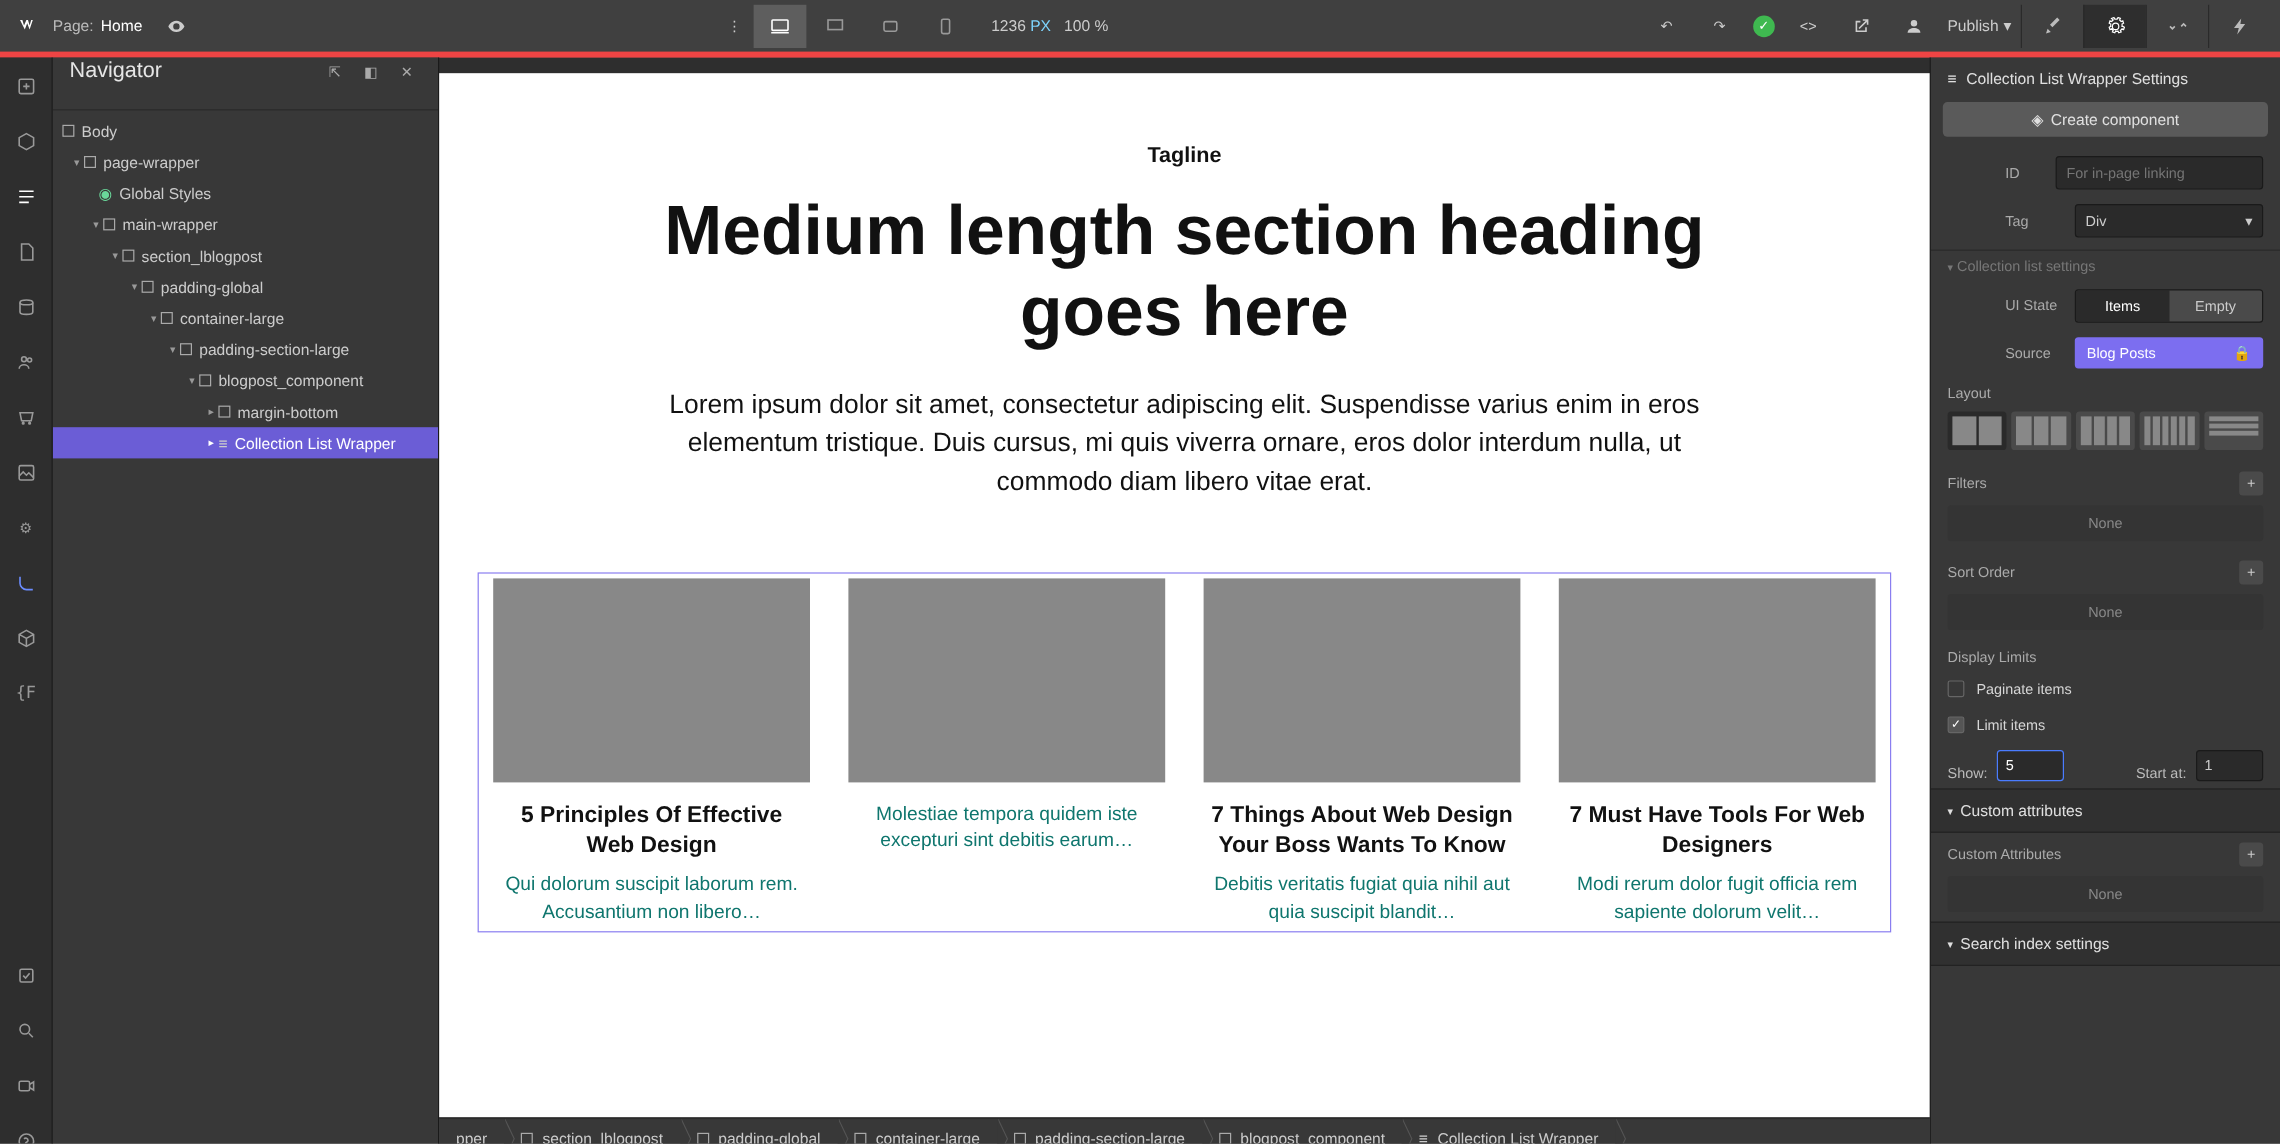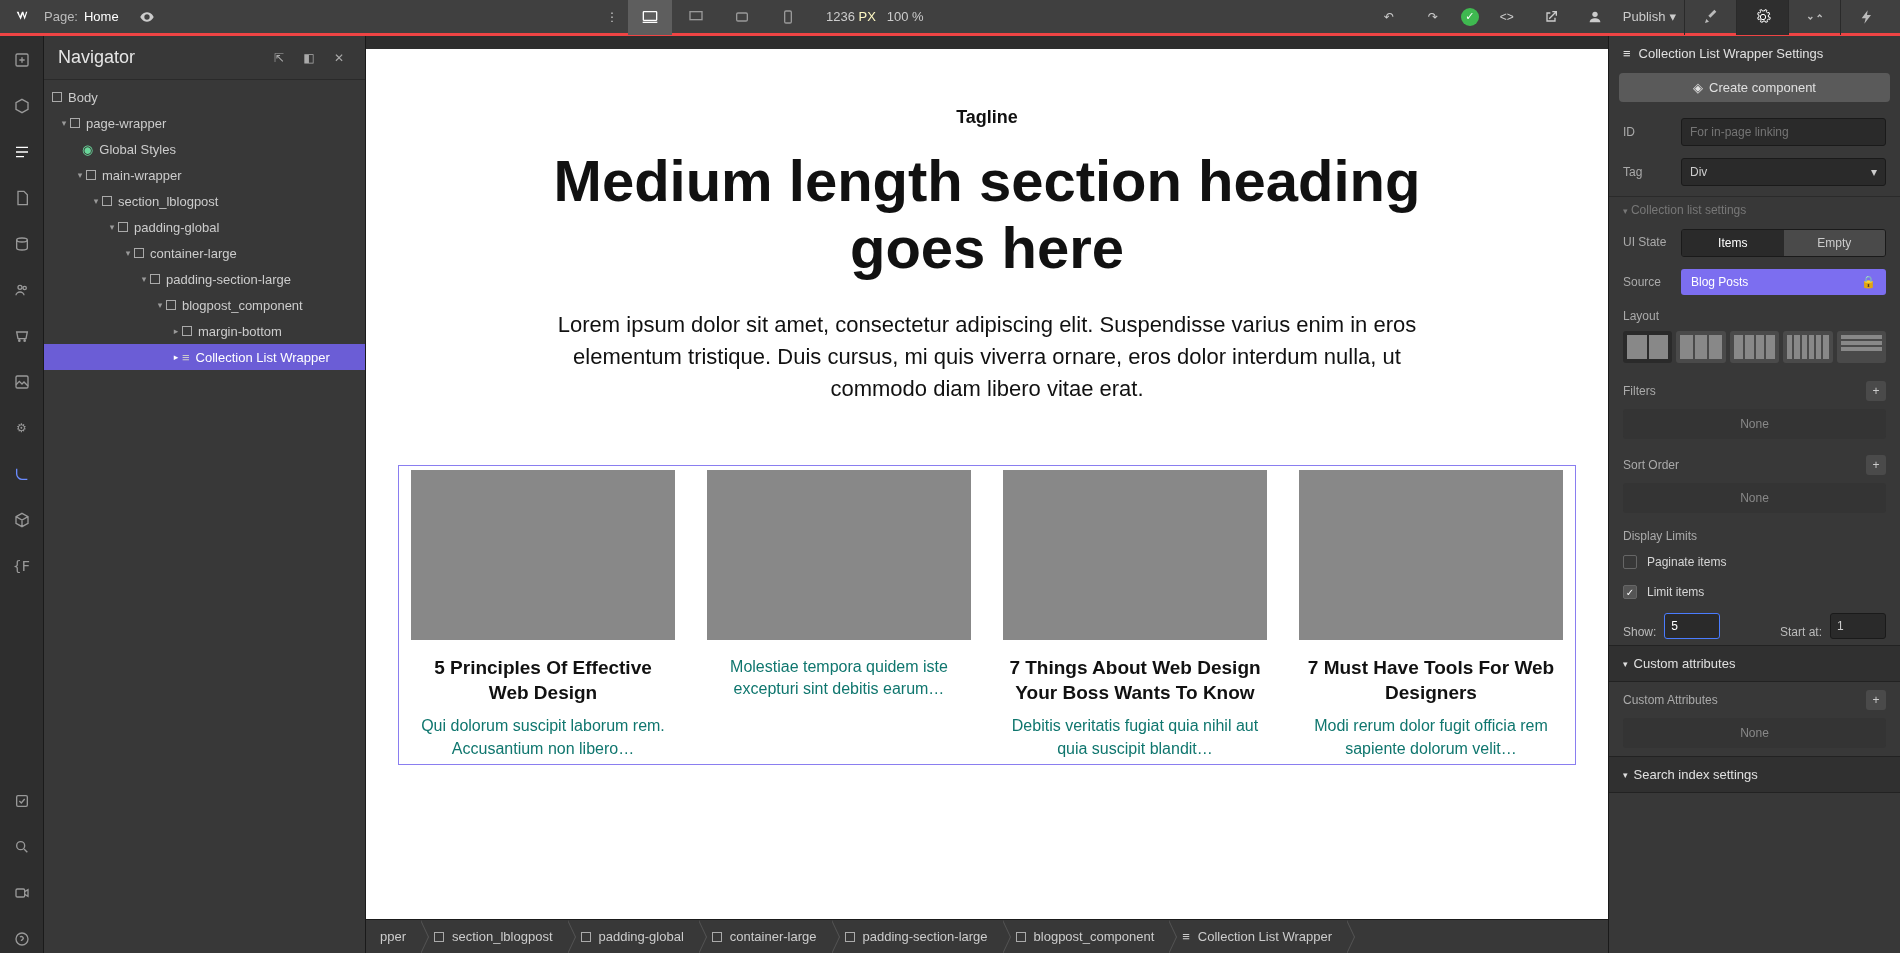--- a/index.html
+++ b/index.html
@@ -1,18 +1,18 @@
 <!DOCTYPE html>
 <html><head>
 <meta charset="utf-8">
 <style>
 * { margin: 0; padding: 0; box-sizing: border-box; font-family: -apple-system, BlinkMacSystemFont, 'Segoe UI', Arial, sans-serif; }
 body { background: #2e2e2e; color: #d6d6d6; font-size: 12px; overflow: hidden; width: 1900px; height: 953px; }
 
-.topbar { height: 36px; background: #404040; display: flex; align-items: center; padding: 0 8px; border-bottom: 3px solid #ef4444; }
+.topbar { height: 48px; background: #404040; display: flex; align-items: center; padding: 0 8px; border-bottom: 5px solid #ef4444; }
 .topbar .logo { width: 28px; height: 28px; display: flex; align-items: center; justify-content: center; margin-right: 8px; font-weight: bold; color:#fff; }
 .topbar .page-info { color: #bbb; font-size: 13px; display: flex; align-items: center; gap: 6px; }
 .topbar .page-info .home { color: #fff; }
 .topbar .spacer { flex: 1; }
 .topbar .device-switcher { display: flex; align-items: center; gap: 2px; }
 .topbar .device-btn { width: 44px; height: 36px; display: flex; align-items: center; justify-content: center; color: #999; }
 .topbar .device-btn.active { background: #5e5e5e; color: #fff; }
 .topbar .zoom-info { color: #ccc; font-size: 13px; margin: 0 16px; }
 .topbar .right-actions { display: flex; align-items: center; gap: 12px; padding-right: 8px; }
 .topbar .icon-btn { width: 32px; height: 32px; display: flex; align-items: center; justify-content: center; color: #ccc; cursor: pointer; }
@@ -21,21 +21,21 @@
 .topbar .tab-btn { width: 52px; height: 36px; display:flex; align-items:center; justify-content:center; color:#bbb; border-left:1px solid #2a2a2a; }
 .topbar .tab-btn.active { background:#2e2e2e; color:#fff; }
 
 .main { display: flex; height: calc(953px - 36px); }
 
 .left-rail { width: 44px; background: #2e2e2e; border-right: 1px solid #1a1a1a; display: flex; flex-direction: column; align-items: center; padding-top: 10px; gap: 18px; }
 .left-rail .rail-icon { width: 28px; height: 28px; display: flex; align-items: center; justify-content: center; color: #999; cursor: pointer; }
 .left-rail .rail-spacer { flex: 1; }
 
 .navigator { width: 322px; background: #383838; border-right: 1px solid #1a1a1a; display: flex; flex-direction: column; }
-.nav-header { height: 44px; display: flex; align-items: center; padding: 0 14px; border-bottom: 1px solid #2a2a2a; }
+.nav-header { height: 44px; display: flex; padding: 0 14px; border-bottom: 1px solid #2a2a2a; }
 .nav-header .title { font-size: 18px; color: #e6e6e6; flex: 1; }
 .nav-header .hbtn { width: 24px; height: 24px; display: flex; align-items: center; justify-content: center; color: #aaa; cursor: pointer; margin-left: 6px; }
 .nav-tree { flex: 1; overflow: auto; padding: 4px 0; }
 .tree-item { display: flex; align-items: center; height: 26px; font-size: 13px; color: #ccc; cursor: pointer; white-space: nowrap; padding-right: 8px; }
 .tree-item.selected { background: #6b5dd6; color: #fff; }
 .tree-item .indent { display: inline-block; }
 .tree-item .caret { width: 12px; display: inline-block; text-align: center; color: #999; font-size: 9px; }
 .tree-item .box { width: 10px; height: 10px; border: 1px solid #aaa; display: inline-block; margin-right: 6px; }
 .tree-item .globe { color: #6ad79a; margin-right: 6px; }
 .tree-item .db { color: #ccc; margin-right: 6px; }
@@ -61,21 +61,21 @@
 .crumb { display: flex; align-items: center; padding: 0 14px; height: 100%; font-size: 13px; color: #ccc; position: relative; cursor: pointer; white-space: nowrap; }
 .crumb::after { content: ''; position: absolute; right: -8px; top: 0; width: 0; height: 0; border-top: 17px solid transparent; border-bottom: 17px solid transparent; border-left: 8px solid #383838; z-index: 2; }
 .crumb::before { content: ''; position: absolute; right: -9px; top: 0; width: 0; height: 0; border-top: 17px solid transparent; border-bottom: 17px solid transparent; border-left: 8px solid #555; z-index: 1; }
 .crumb .cbox { width: 10px; height: 10px; border: 1px solid #aaa; margin-right: 8px; }
 .crumb .cdb { margin-right: 8px; }
 
 .right-panel { width: 292px; background: #383838; border-left: 1px solid #1a1a1a; overflow-y: auto; font-size: 12px; }
 .rp-title { padding: 10px 14px; font-size: 13px; color: #e0e0e0; display: flex; align-items: center; gap: 8px; }
 .rp-btn { margin: 2px 10px 10px; background: #5a5a5a; border-radius: 4px; padding: 7px; text-align: center; color: #e0e0e0; font-size: 13px; cursor: pointer; display:flex; align-items:center; justify-content:center; gap:6px; }
 .rp-row { display: flex; align-items: center; padding: 6px 14px; gap: 10px; }
-.rp-label { width: 48px; color: #aaa; font-size: 12px; }
+.rp-label { width: 48px; color: #aaa; font-size: 12px; margin-left: 48px; }
 .rp-input { flex: 1; background: #2a2a2a; border: 1px solid #1a1a1a; color: #888; padding: 6px 8px; font-size: 12px; border-radius: 3px; }
 .rp-select { flex: 1; background: #2a2a2a; border: 1px solid #1a1a1a; color: #ccc; padding: 6px 8px; font-size: 12px; border-radius: 3px; display: flex; justify-content: space-between; align-items: center; }
 .rp-source { flex: 1; background: #7c6ef0; color: #fff; padding: 6px 10px; border-radius: 3px; display: flex; justify-content: space-between; align-items: center; }
 .rp-toggle { display: flex; margin: 6px 14px; border-radius: 3px; overflow: hidden; border: 1px solid #1a1a1a; }
 .rp-toggle .tg { flex: 1; text-align: center; padding: 6px; background: #4a4a4a; color: #ccc; cursor: pointer; }
 .rp-toggle .tg.active { background: #2a2a2a; color: #fff; }
 .rp-section-label { padding: 8px 14px 4px; color: #aaa; font-size: 12px; }
 .rp-layout { display: flex; gap: 4px; padding: 4px 14px 10px; }
 .rp-layout .ly { flex: 1; height: 32px; background: #4a4a4a; border-radius: 3px; display: flex; gap: 2px; padding: 4px; cursor: pointer; }
 .rp-layout .ly.active { background: #2a2a2a; }
@@ -134,21 +134,21 @@
         </svg>
       </div>
     <div class="device-btn">
         <svg class="svg-icon" viewBox="0 0 24 24">
           <rect x="7" y="3" width="10" height="18" rx="2" fill="none" stroke="currentColor" stroke-width="2"></rect>
         </svg>
       </div>
   </div>
   <div class="zoom-info">
     <span>1236</span>
-    <span style="color:#fef9c3">PX</span>&nbsp;&nbsp;
+    <span style="color:#7dd3fc">PX</span>&nbsp;&nbsp;
     <span>100 %</span>
   </div>
   <div class="spacer"></div>
   <div class="right-actions">
     <div class="icon-btn">↶</div>
     <div class="icon-btn">↷</div>
     <div class="status-ok">✓</div>
     <div class="icon-btn">&lt;&gt;</div>
     <div class="icon-btn">
         <svg class="svg-icon" viewBox="0 0 24 24">

